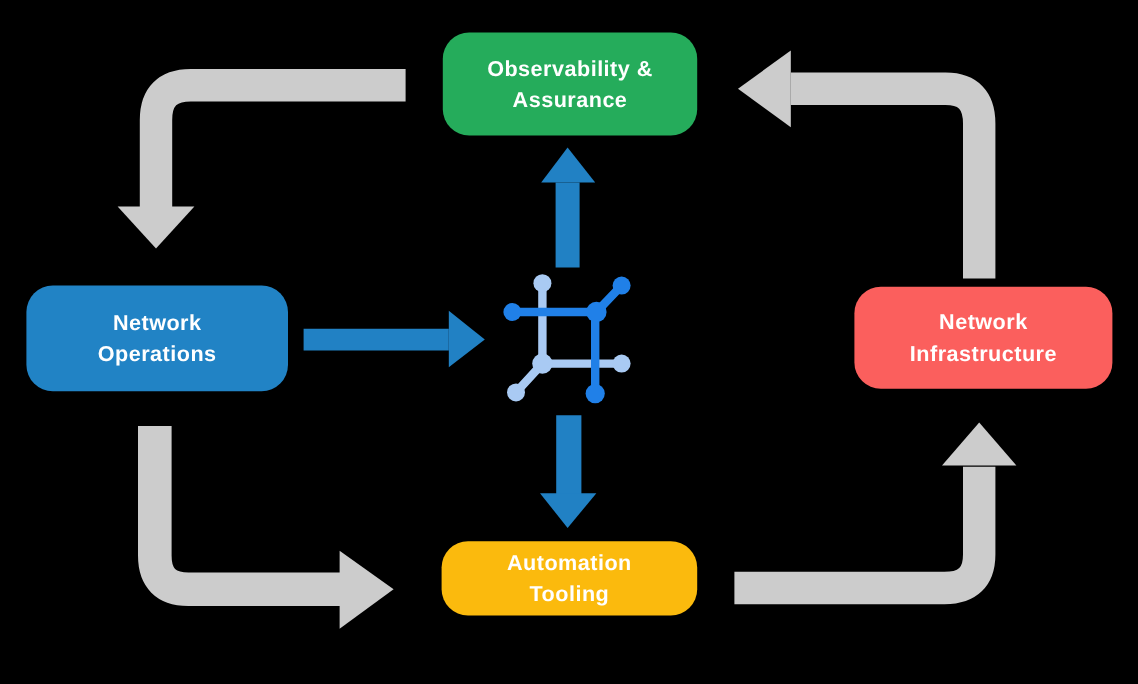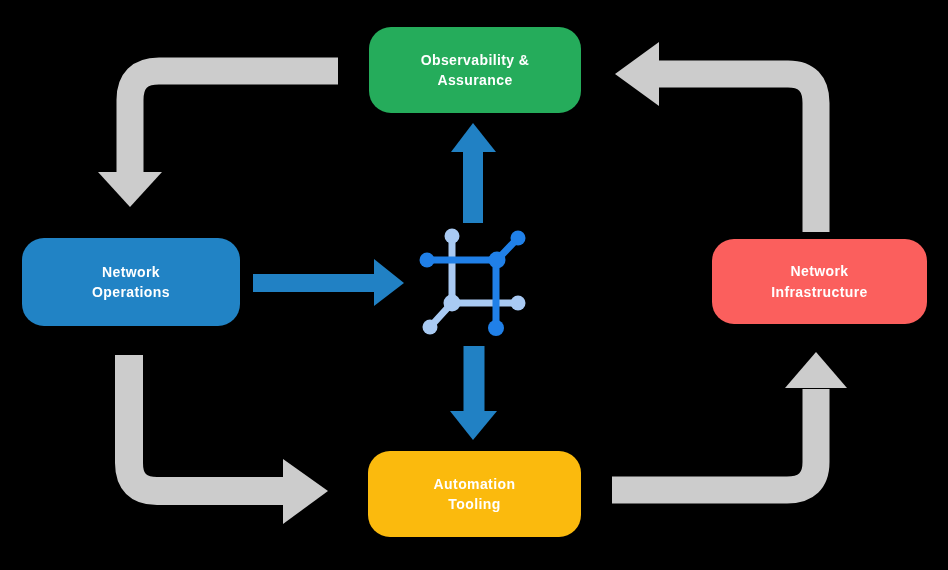--- a/index.html
+++ b/index.html
@@ -3,21 +3,21 @@
 <meta charset="utf-8">
 <style>
   html,body{margin:0;padding:0;background:#000;}
   .canvas{
     position:relative;width:948px;height:570px;background:#000;overflow:hidden;
     font-family:"Liberation Sans", sans-serif;
   }
   .arrow-layer{position:absolute;left:0;top:0;width:948px;height:570px;}
   .node{
     position:absolute;border-radius:22px;display:flex;align-items:center;justify-content:center;
-    color:#fff;font-size:14px;font-weight:600;letter-spacing:.4px;text-align:center;
+    color:#fff;font-size:18px;font-weight:600;letter-spacing:.4px;text-align:center;
   }
   .node-label{white-space:pre-line;line-height:1.45;}
 </style>
 </head>
 <body>
 
 <div class="canvas">
 
   <svg class="arrow-layer" viewBox="0 0 948 570">
 
@@ -84,18 +84,18 @@
   <div class="node" style="left: 22px; top: 238px; width: 218px; height: 88px; background: rgb(33, 131, 197);">
     <span class="node-label">Network
 Operations</span>
   </div>
 
   <div class="node" style="left: 712px; top: 239px; width: 215px; height: 85px; background: rgb(251, 95, 93);">
     <span class="node-label">Network
 Infrastructure</span>
   </div>
 
-  <div class="node" style="left: 368px; top: 451px; width: 213px; height: 86px; background: rgb(251, 186, 13);">
+  <div class="node" style="left: 368px; top: 451px; width: 213px; height: 62px; background: rgb(251, 186, 13);">
     <span class="node-label">Automation
 Tooling</span>
   </div>
 
 </div>
 
 </body></html>

